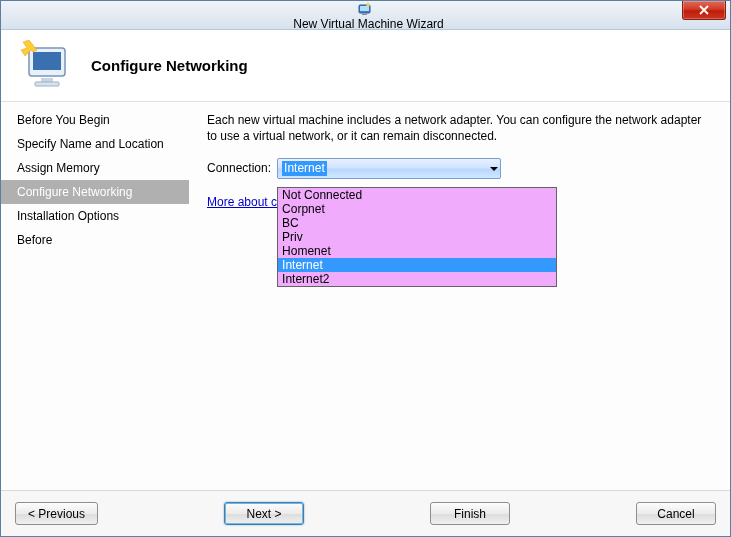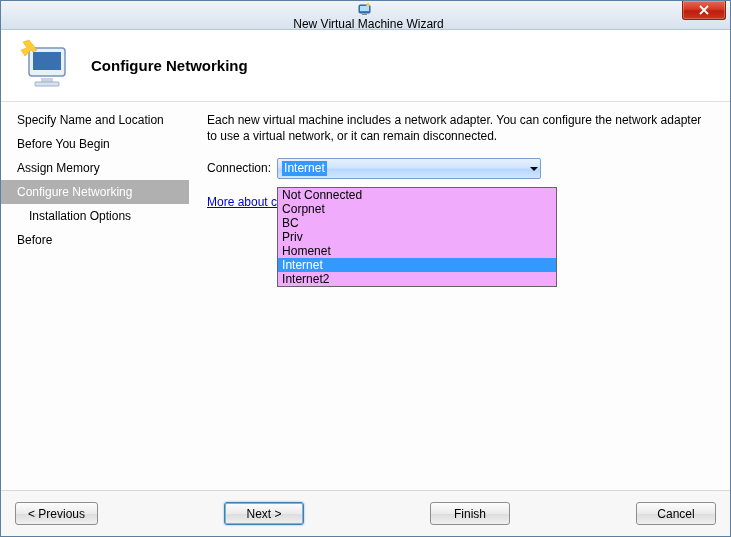--- a/index.html
+++ b/index.html
@@ -67,21 +67,21 @@
     width: 188px;
     padding: 6px 0 0 0;
     border-right: 0;
   }
   .navitem {
     padding: 4px 10px 4px 16px;
     color: #000;
     cursor: default;
     line-height: 16px;
   }
-  .navitem.sub { padding-left: 28px; }
+  .navitem.sub { padding-left: 16px; }
   .navitem.active {
     background: #b0b0b0;
     color: #fff;
   }
   .content {
     flex: 1;
     padding: 10px 18px 0 18px;
     position: relative;
   }
   .desc {
@@ -90,21 +90,21 @@
     margin-bottom: 14px;
   }
   .formrow {
     display:flex;
     align-items: flex-start;
     gap: 6px;
   }
   .formrow label { padding-top: 3px; }
   .combo {
     position: relative;
-    width: 264px;
+    width: 224px;
   }
   .combo-display {
     height: 21px;
     border: 1px solid #7b9ecf;
     background: linear-gradient(to bottom, #e7f1ff 0%, #d0e4ff 45%, #b9d8ff 55%, #cfe6ff 100%);
     display:flex; align-items:center;
     padding: 0 0 0 4px;
     position: relative;
     border-radius: 2px;
   }
@@ -198,22 +198,22 @@
       <rect x="26" y="40" width="12" height="4" fill="#c8d4e4"></rect>
       <rect x="20" y="44" width="24" height="4" rx="1" fill="#d8e2ee" stroke="#9cb0c8"></rect>
       <polygon points="14,2 22,12 18,14 16,12 10,18 6,12 12,10 8,4" fill="#ffcc33" stroke="#e0a020" stroke-width="0.5"></polygon>
     </svg>
   </span>
   <h1>Configure Networking</h1>
 </div>
 
 <div class="body">
   <div class="sidebar">
+    <div class="navitem">Before You Begin</div>
     <div class="navitem">Specify Name and Location</div>
-    <div class="navitem">Before You Begin</div>
     <div class="navitem">Assign Memory</div>
     <div class="navitem active">Configure Networking</div>
     <div class="navitem sub">Installation Options</div>
     <div class="navitem">Before</div>
   </div>
 
   <div class="content">
     <div class="desc">Each new virtual machine includes a network adapter. You can configure the network adapter to use a virtual network, or it can remain disconnected.</div>
     <div class="formrow">
       <label>Connection:</label>

